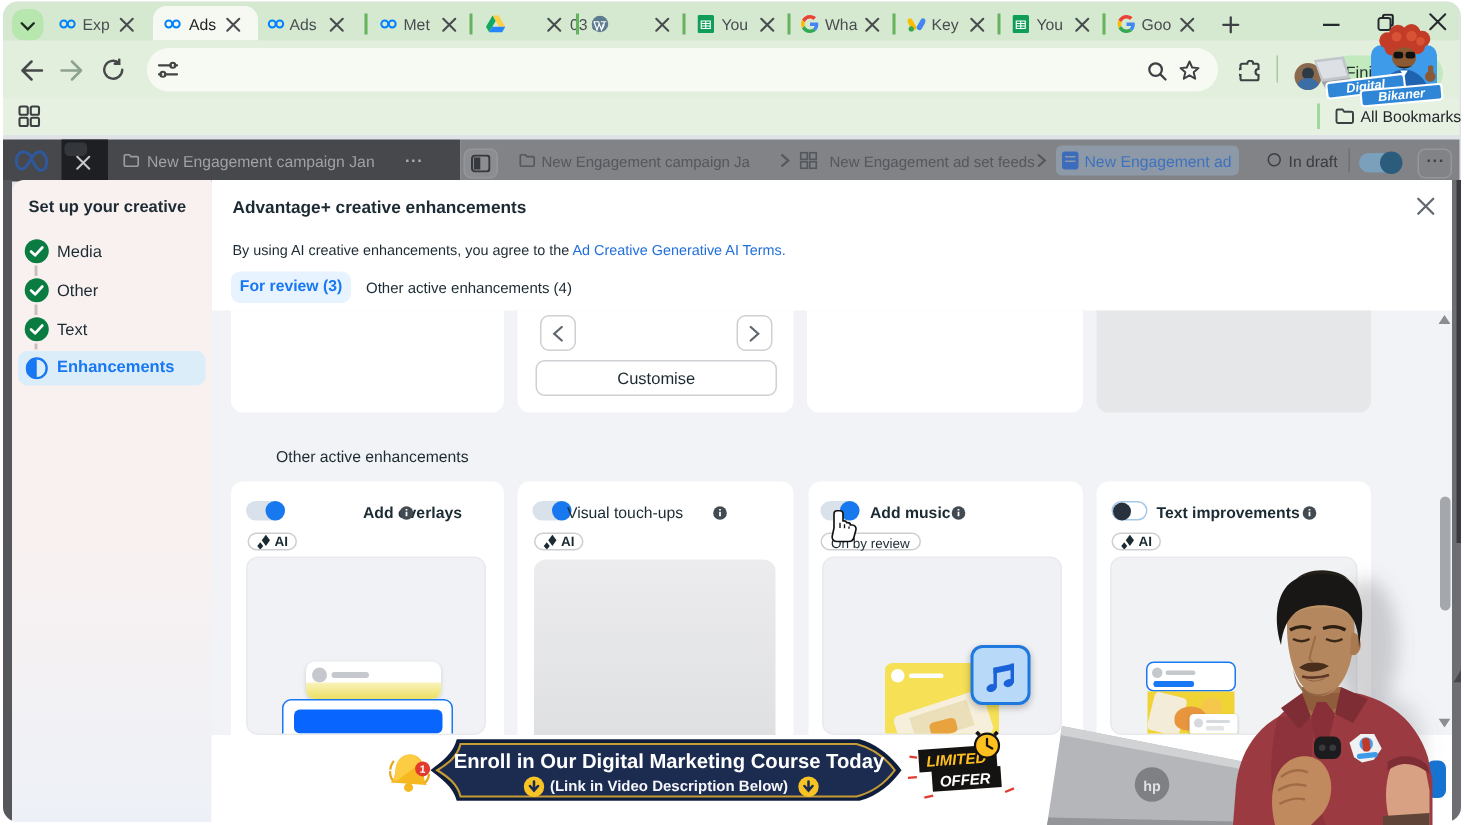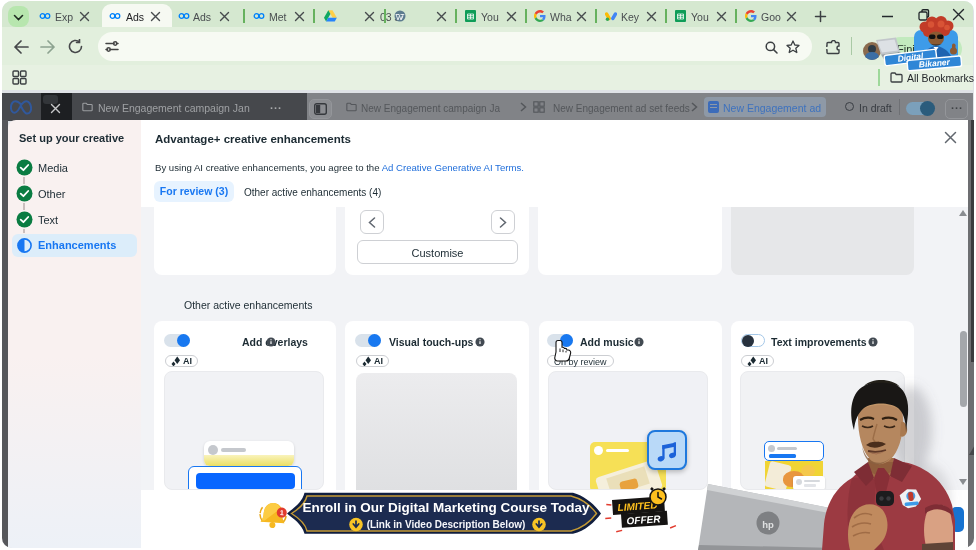--- a/index.html
+++ b/index.html
@@ -362,21 +362,21 @@
         <div style="position:absolute;left:17px;top:7px;width:25px;height:4px;border-radius:2px;background:#c5c8cd;"></div>
         <div style="position:absolute;left:0;top:14px;width:90px;height:11px;background:linear-gradient(#f9f3bc,#ecdf62);"></div>
       </div>
       <div style="position:absolute;left:23px;top:94px;width:114px;height:40px;background:#fff;border:1.5px solid #1877f2;border-radius:6px;">
         <div style="position:absolute;left:7px;top:6px;width:99px;height:16px;background:#0866ff;border-radius:4px;"></div>
       </div>
     </div>
 
     <div class="abs" style="left:353px;top:333px;width:26px;height:13px;border-radius:7px;background:#d9e2eb;"></div>
     <div class="abs" style="left:366px;top:333px;width:13px;height:13px;border-radius:50%;background:#1878f0;"></div>
-    <div class="abs" style="left:387px;top:335px;font-size:10.5px;font-weight:bold;color:#1c2b33;">Visual touch-ups</div>
+    <div class="abs" style="left:376px;top:335px;font-size:10.5px;font-weight:normal;color:#1c2b33;">Visual touch-ups</div>
     <svg class="abs" style="left:473px;top:336px" width="10" height="10" viewBox="0 0 11 11">
           <circle cx="5.5" cy="5.5" r="5" fill="#424a52"></circle>
           <path d="M5.5 4.6 v3.2 M5.5 2.6 v1.1" stroke="#fff" stroke-width="1.3"></path>
         </svg>
     <div class="abs badge" style="left:354px;top:354px;">
       <svg width="10" height="10" viewBox="0 0 12 12">
             <path d="M7.5 0.5 L10.8 5 L7.5 9.5 L4.2 5 Z" fill="#1c2b33"></path>
             <path d="M3 6.5 L5.4 9.5 L3 12.5 L0.6 9.5 Z" fill="#1c2b33"></path>
           </svg>
       <span>AI</span>

